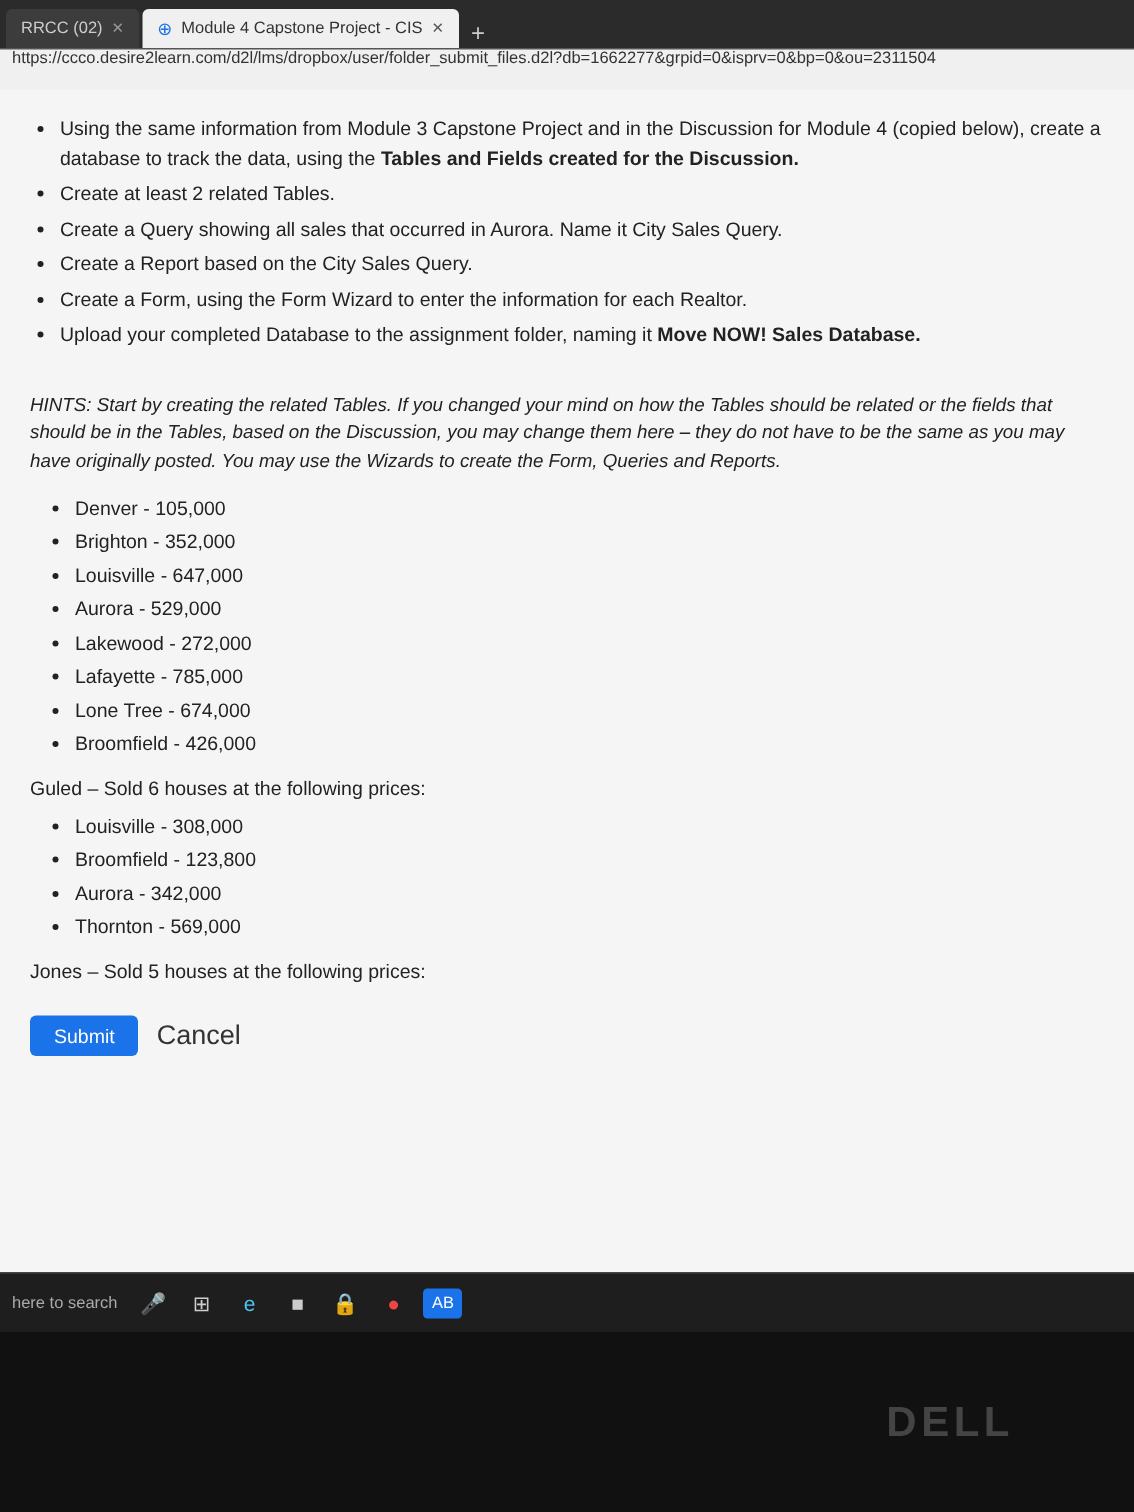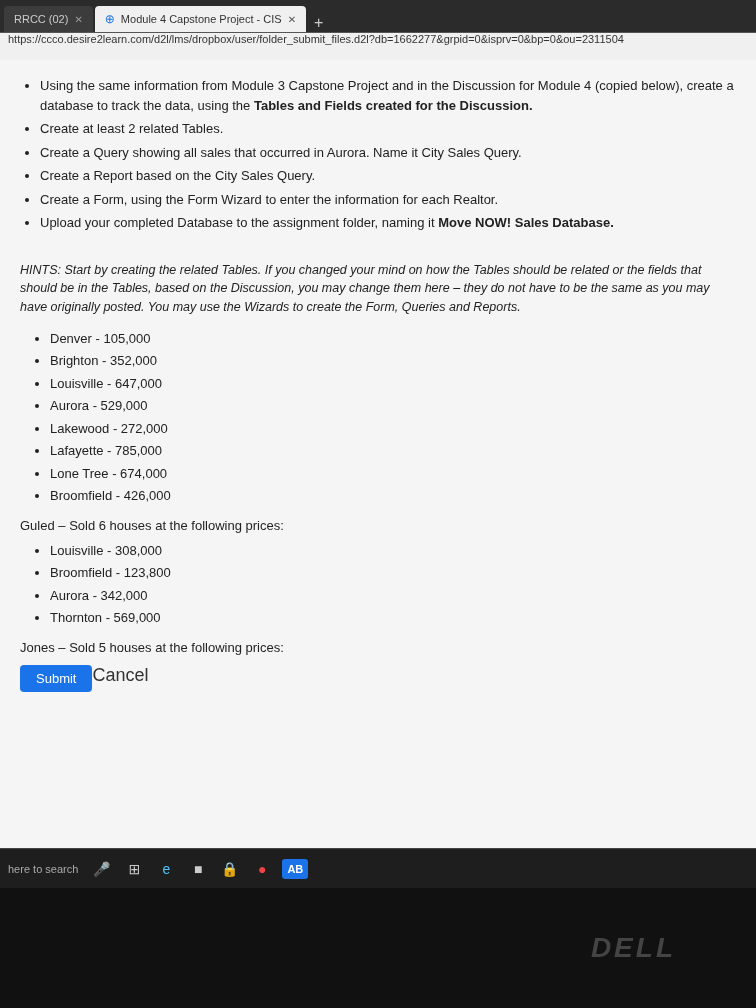--- a/index.html
+++ b/index.html
@@ -122,21 +122,23 @@
 
     .sub-list li {
       font-size: 13px;
       color: #222;
       margin-bottom: 3px;
       line-height: 1.5;
     }
 
     .button-row {
       display: flex;
-      margin-top: 10px;
+      align-items: center;
+      gap: 12px;
+      margin-top: 22px;
     }
 
     .submit-btn {
       background: #1a73e8;
       color: white;
       border: none;
       padding: 6px 16px;
       border-radius: 4px;
       font-size: 13px;
       cursor: pointer;
@@ -178,42 +180,41 @@
     }
 
     .taskbar-icon.edge {
       color: #4fc3f7;
     }
 
     .taskbar-icon.ab-badge {
       background: #1a73e8;
       color: white;
       font-size: 11px;
-      font-weight: bold;
+      font-weight: normal;
       border-radius: 3px;
       width: 26px;
       height: 20px;
     }
 
     
     .dell-area {
       background: #111;
       height: 120px;
       display: flex;
       align-items: center;
       justify-content: flex-end;
       padding-right: 80px;
     }
 
     .dell-logo {
       color: #444;
       font-size: 28px;
       font-weight: bold;
       letter-spacing: 3px;
-      font-style: italic;
     }
   </style>
 </head>
 <body>
 
 <div class="browser-chrome">
 
   <div class="tab-bar">
     <div class="tab">
       <span>RRCC (02)</span>

